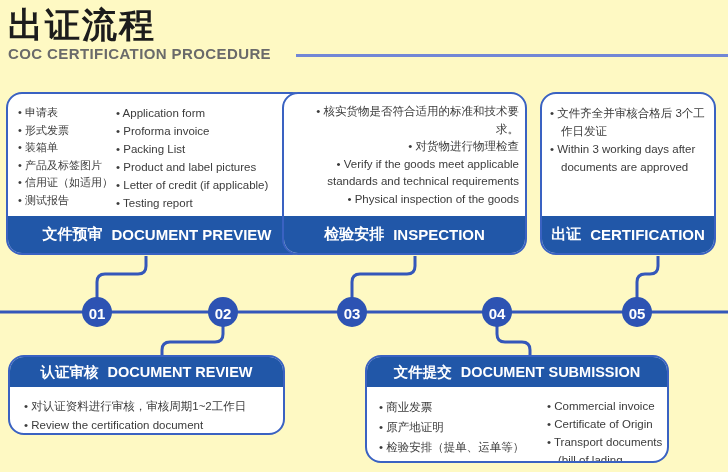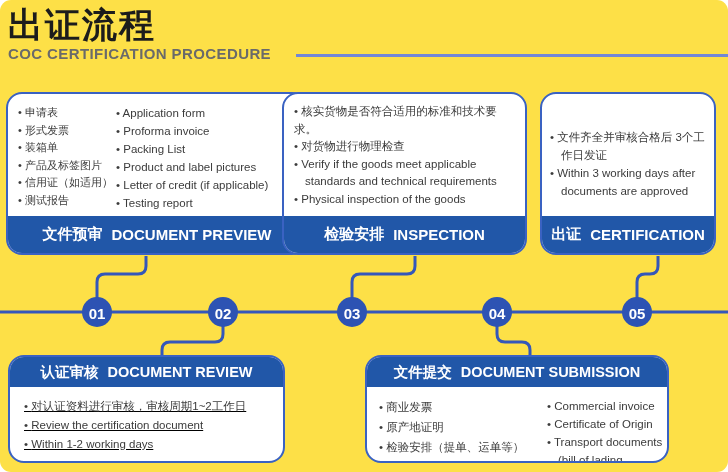--- a/index.html
+++ b/index.html
@@ -2,23 +2,22 @@
 <html><head>
 <meta charset="utf-8">
 <style>
   * { margin: 0; padding: 0; box-sizing: border-box; }
   html, body { background: #ffffff; }
   body { font-family: "Liberation Sans", "DejaVu Sans", sans-serif; }
   .page {
     position: relative;
     width: 728px;
     height: 472px;
-    background: #fde047;
+    background: #fef9c3;
     overflow: hidden;
-    border-radius: 11px;
   }
 
   
   .title {
     position: absolute;
     left: 8px; top: 2px;
     font-size: 35px;
     font-weight: 900;
     letter-spacing: 2px;
     color: #1c1c1c;
@@ -68,25 +67,25 @@
 
   
   .box1 { left: 6px;   top: 92px; width: 302px; height: 163px; }
   .box2 { left: 282px; top: 92px; width: 245px; height: 163px; }
   .box3 { left: 540px; top: 92px; width: 176px; height: 163px; }
 
   .box1 .cols { display: flex; padding: 10px 2px 0 10px; }
   .box1 ul.cn { width: 98px; font-size: 11px;   line-height: 17.5px; }
   .box1 ul.en { flex: 1;     font-size: 11.5px; line-height: 18px; }
 
-  .box2 ul { padding: 9px 6px 0 10px; font-size: 11.5px; line-height: 17.5px; }
-  .box3 ul { padding: 10px 4px 0 8px; font-size: 11.5px; line-height: 18px; margin-top: 24px; }
-
-  
-  .boxA { left: 8px;   top: 355px; width: 277px; height: 108px; text-decoration: underline; }
+  .box2 ul { padding: 9px 6px 0 10px; font-size: 11.5px; line-height: 17.5px; text-align: right; }
+  .box3 ul { padding: 10px 4px 0 8px; font-size: 11.5px; line-height: 18px; }
+
+  
+  .boxA { left: 8px;   top: 355px; width: 277px; height: 80px; }
   .boxB { left: 365px; top: 355px; width: 304px; height: 108px; }
   .boxA ul { padding: 40px 6px 0 14px; font-size: 11.5px; line-height: 19px; }
   .boxB .cols { display: flex; padding: 40px 4px 0 12px; }
   .boxB ul.cn { width: 168px; font-size: 11.5px; line-height: 20px; }
   .boxB ul.en { flex: 1;      font-size: 11.5px; line-height: 18px; }
 
   
   .timeline-band {
     position: absolute;
     left: 0; top: 255px;

